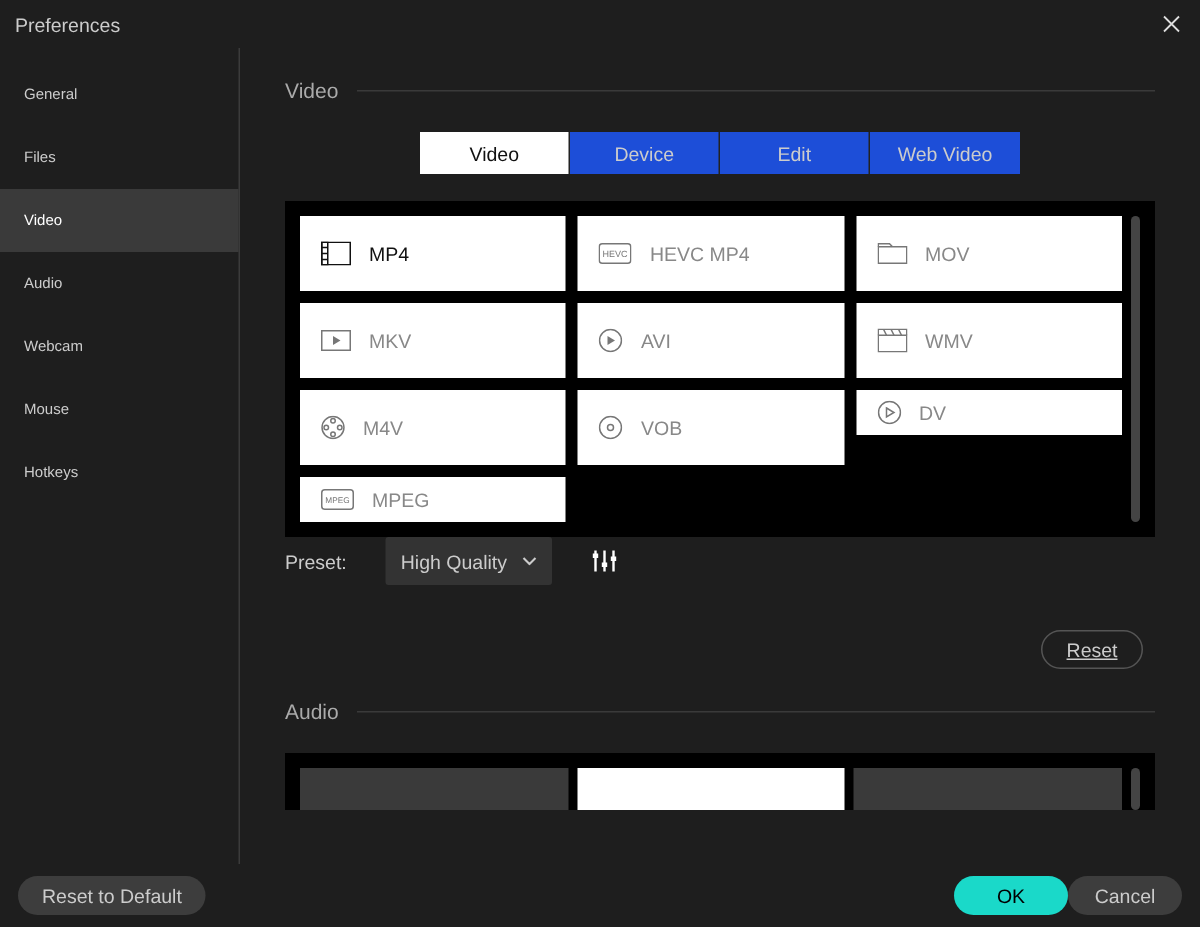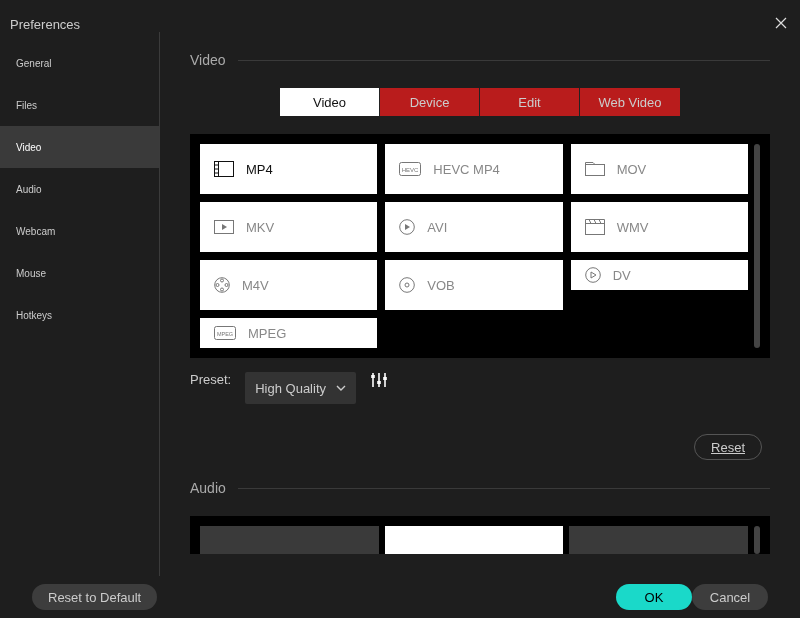--- a/index.html
+++ b/index.html
@@ -1,54 +1,54 @@
 <!DOCTYPE html>
 <html><head>
 <meta charset="utf-8">
 <style>
   * { box-sizing: border-box; margin: 0; padding: 0; font-family: -apple-system, "Segoe UI", Arial, sans-serif; }
   body { width: 800px; height: 618px; background: #1e1e1e; color: #ccc; overflow: hidden; font-size: 13px; }
-  .titlebar { height: 32px; display: flex; align-items: flex-end; padding: 0 10px; background: #1e1e1e; }
+  .titlebar { height: 32px; display: flex; align-items: center; padding: 0 10px; background: #1e1e1e; }
   .titlebar .title { color: #ccc; font-size: 13px; }
   .titlebar .close { margin-left: auto; width: 18px; height: 18px; display:flex;align-items:center;justify-content:center;color:#ddd; font-size:18px; cursor:pointer;}
   .content { display: flex; height: 544px; }
   .sidebar { width: 160px; border-right: 1px solid #3b3b3b; padding-top: 10px; }
   .sidebar-item { height: 42px; display:flex; align-items:center; padding-left:16px; color:#ccc; cursor:pointer; font-size:10px;}
   .sidebar-item.selected { background: #3a3a3a; color:#fff; position:relative;}
   .main { flex:1; overflow-y:auto; padding: 0 30px 20px 30px; }
   .main::-webkit-scrollbar{width:8px;} .main::-webkit-scrollbar-thumb{background:#444;border-radius:4px;}
   .section { margin-top: 20px; }
   .section-header { display:flex; align-items:center; gap:12px; margin-bottom: 20px;}
   .section-title { color:#aaa; font-size:14px; }
   .section-line { flex:1; height:1px; background:#3a3a3a;}
   .tabs { display:flex; justify-content:center; gap:0; margin-bottom:18px;}
-  .tab { width:100px; height:28px; display:flex;align-items:center;justify-content:center; background:#b91c1c; color:#ccc; font-size:13px; cursor:pointer; border-right:1px solid #222;}
+  .tab { width:100px; height:28px; display:flex;align-items:center;justify-content:center; background:#1d4ed8; color:#ccc; font-size:13px; cursor:pointer; border-right:1px solid #222;}
   .tab:last-child{border-right:none;}
   .tab.active { background:#fff; color:#111; }
   .format-panel { background:#000; padding:10px; display:flex; gap:6px;}
   .format-grid { display:grid; grid-template-columns: repeat(3, 1fr); gap:8px; flex:1;}
   .format-item { height:50px; background:#ffffff; display:flex; align-items:center; gap:12px; padding-left:14px; color:#888; font-size:13px; cursor:pointer;}
   .format-item.active { background:#fff; color:#111; }
   .format-item.active .fi-icon { color:#111; }
   .format-item .fi-icon { color:#777; display:flex; align-items:center; justify-content:center; }
   .format-item.cut { height:30px; overflow:hidden;}
   .vscroll { width:6px; background:#444; border-radius:3px;}
-  .preset-row { display:flex; gap:14px; margin-top:14px;}
+  .preset-row { display:flex; align-items:center; gap:26px; }
   .preset-label{ color:#ccc; font-size:13px;}
   .preset-select{ background:#333; height:28px; padding:16px 10px; display:flex; align-items:center; gap:10px; color:#ccc; font-size:13px; cursor:pointer; border-radius:2px;}
   .preset-select .chev{ font-size:10px; color:#ccc;}
   .settings-icon{ color:#fff; display:flex; gap:2px;}
   .reset-row{ display:flex; justify-content:flex-end; margin-top:30px; padding-right:8px;}
   .pill{ height:26px; padding:0 16px; border-radius:13px; display:flex;align-items:center;justify-content:center; font-size:13px; cursor:pointer;}
   .pill.outline{ border:1px solid #555; color:#ccc; background:transparent;text-decoration:underline;}
   .audio-panel{ background:#000; padding:10px 10px 0 10px; display:flex; gap:6px; height:38px; overflow:hidden;}
   .audio-grid{ display:grid; grid-template-columns:repeat(3,1fr); gap:6px; flex:1;}
   .audio-item{ height:50px; background:#3a3a3a;}
   .audio-item.active{ background:#fff;}
-  .footer{ height:42px; display:flex; align-items:center; padding:0 32px; background:#1e1e1e;}
+  .footer{ height:42px; display:flex; align-items:center; padding:0 12px; background:#1e1e1e;}
   .footer-left{}
   .footer-right{ margin-left:auto; display:flex; }
   .pill.primary{ background:#1ad9c9; color:#000; font-weight:500; width:76px;}
   .pill.default{ background:#3d3d3d; color:#ccc; width:76px;}
   svg { display:block; }
 </style>
 </head>
 <body>
 
 <div class="titlebar">

